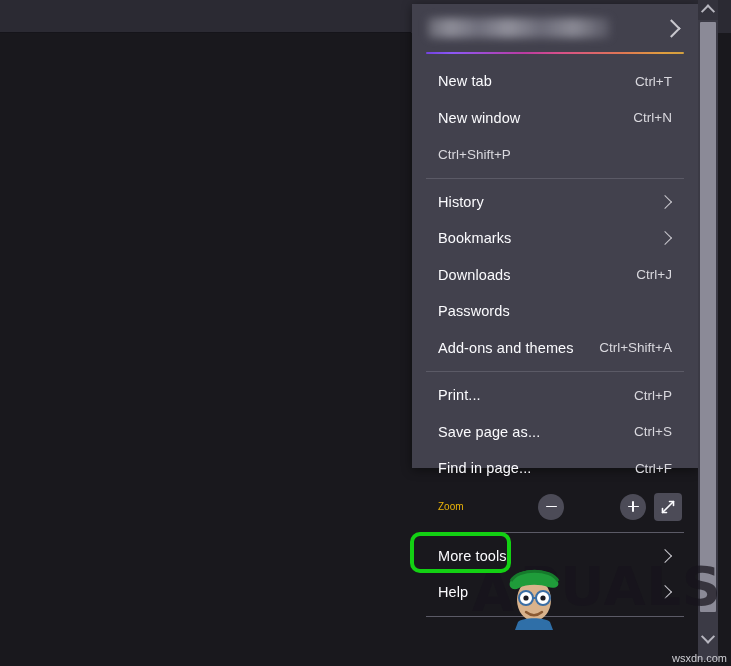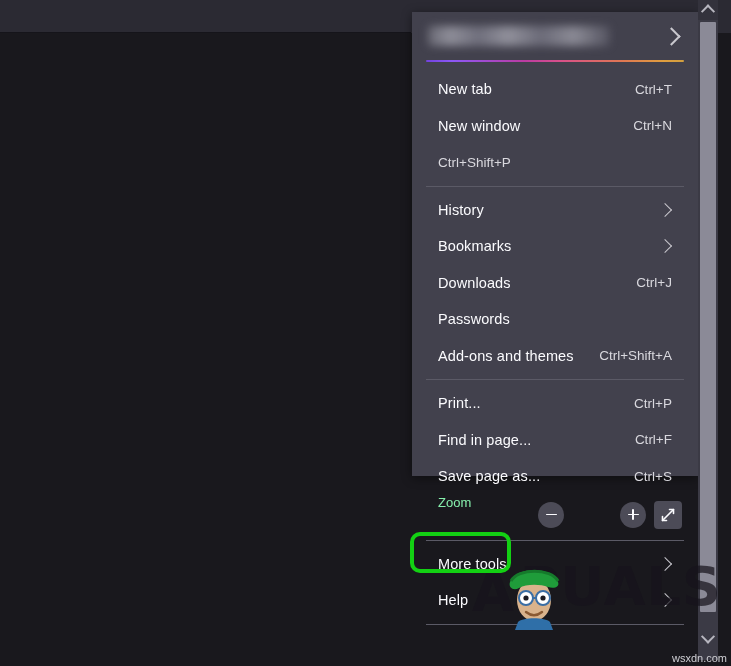--- a/index.html
+++ b/index.html
@@ -32,21 +32,21 @@
   .page-divider {
     position: absolute;
     left: 0; top: 32px;
     width: 411px; height: 1px;
     background: #15141a;
   }
 
   
   .menu-panel {
     position: absolute;
-    left: 412px; top: 12px;
+    left: 412px; top: 4px;
     width: 286px;
     height: 464px;
     background: #42414d;
     box-shadow: 0 2px 10px rgba(0,0,0,.45);
   }
 
   
   .account-row {
     position: relative;
     height: 40px;
@@ -121,25 +121,25 @@
     margin: 5px 14px;
     background: #5b5a66;
   }
 
   
   .zoom-row {
     position: relative;
     height: 40px;
     margin: 0 6px;
     display: flex;
-    align-items: flex-start;
+    align-items: center;
     padding: 0 10px 0 20px;
     box-sizing: border-box;
-    color: #86efac;
-    font-size: 13px;
+    color: #eab308;
+    font-size: 10px;
   }
   .zoom-controls {
     position: absolute;
     right: 10px; top: 0;
     height: 40px;
     display: flex;
     align-items: center;
     gap: 0;
   }
   .circle-btn {
@@ -301,26 +301,26 @@
     <span class="shortcut">Ctrl+Shift+A</span>
   </div>
 
   <div class="separator"></div>
 
   <div class="menu-item">
     <span class="label">Print...</span>
     <span class="shortcut">Ctrl+P</span>
   </div>
   <div class="menu-item">
+    <span class="label">Save page as...</span>
+    <span class="shortcut">Ctrl+S</span>
+  </div>
+  <div class="menu-item">
     <span class="label">Find in page...</span>
     <span class="shortcut">Ctrl+F</span>
-  </div>
-  <div class="menu-item">
-    <span class="label">Save page as...</span>
-    <span class="shortcut">Ctrl+S</span>
   </div>
 
   <div class="zoom-row">
     <span class="label">Zoom</span>
     <div class="zoom-controls">
       <div class="circle-btn minus-btn">
         <span class="bar-h"></span>
       </div>
       <div class="circle-btn">
         <span style="position:relative;width:11px;height:11px;display:block;">

